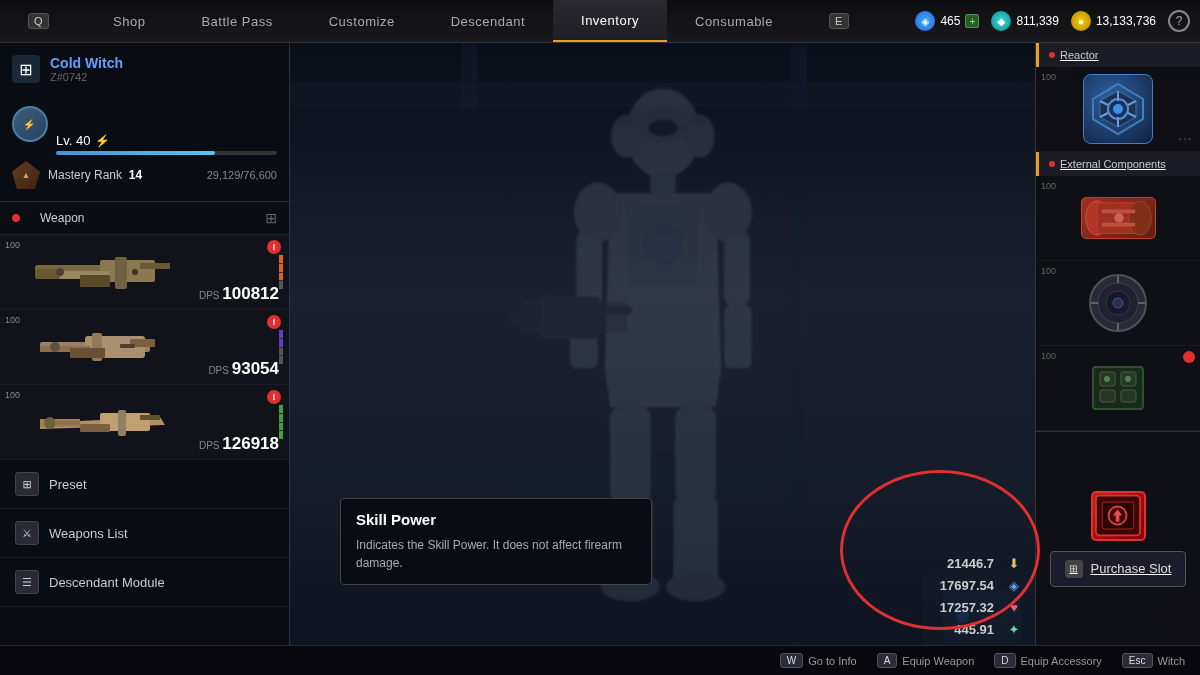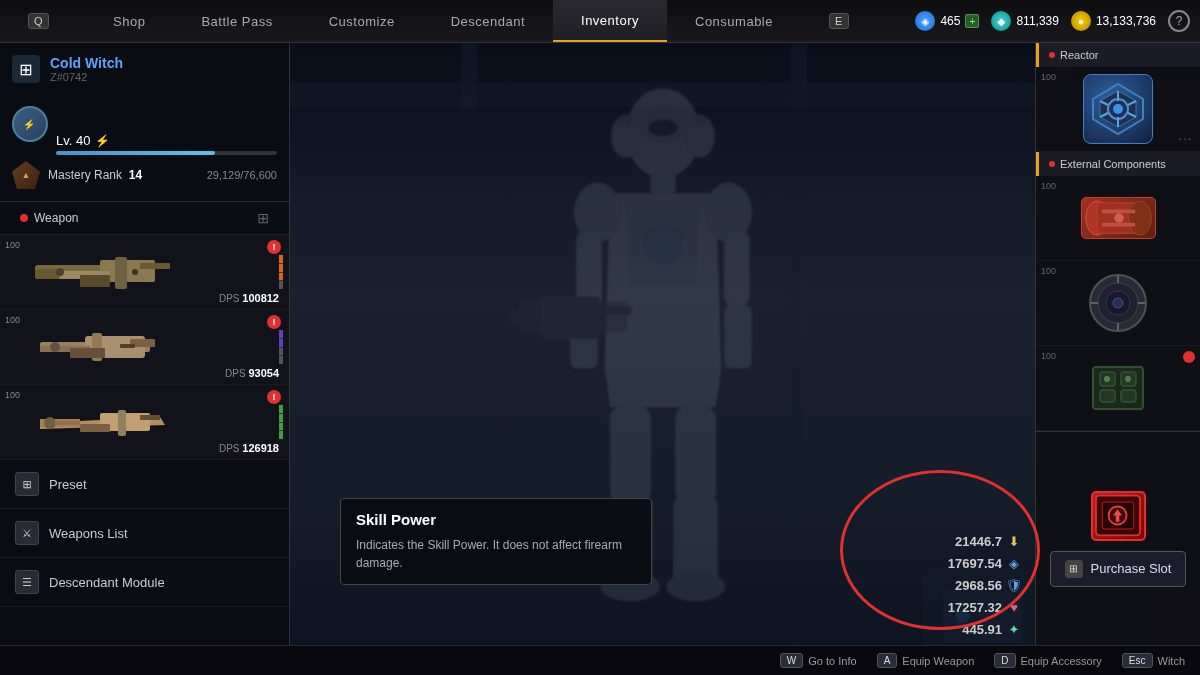--- a/index.html
+++ b/index.html
@@ -230,24 +230,24 @@
       font-weight: bold;
     }
     .mastery-xp {
       font-size: 11px;
       color: #888;
       margin-left: auto;
     }
 
     
     .weapon-header {
-      padding: 8px 20px;
-      display: flex;
-      align-items: center;
-      gap: 6px;
+      padding: 8px 12px;
+      display: flex;
+      align-items: center;
+      gap: 20px;
       font-size: 12px;
       color: #ccc;
       border-bottom: 1px solid #222;
     }
     .weapon-dot {
       width: 8px;
       height: 8px;
       border-radius: 50%;
       background: #e03030;
     }
@@ -281,21 +281,21 @@
     .weapon-dps {
       position: absolute;
       bottom: 5px;
       right: 10px;
       font-size: 10px;
       color: #888;
     }
     .weapon-dps span {
       color: #fff;
       font-weight: bold;
-      font-size: 11px;
+      font-size: 17px;
     }
     .weapon-alert {
       position: absolute;
       top: 5px;
       right: 8px;
       width: 14px;
       height: 14px;
       border-radius: 50%;
       background: #e03030;
       display: flex;
@@ -349,20 +349,21 @@
     
     .right-panel {
       position: absolute;
       top: 0; right: 0;
       width: 165px;
       bottom: 30px;
       background: rgba(10, 12, 18, 0.92);
       border-left: 1px solid #333;
       display: flex;
       flex-direction: column;
+      text-decoration: underline;
     }
     .right-section-header {
       padding: 6px 10px;
       font-size: 11px;
       color: #ccc;
       display: flex;
       align-items: center;
       gap: 5px;
       border-left: 3px solid #e8a020;
       background: rgba(30,30,40,0.9);
@@ -472,21 +473,21 @@
       right: 170px;
       bottom: 30px;
       width: 180px;
       background: transparent;
       padding: 5px 0;
     }
     .stat-row {
       display: flex;
       align-items: center;
       justify-content: flex-end;
-      gap: 4px;
+      gap: 12px;
       padding: 3px 8px;
       font-size: 13px;
       color: #ccc;
     }
     .stat-value {
       font-weight: bold;
       text-align: right;
       min-width: 70px;
     }
     .stat-icon {
@@ -976,26 +977,20 @@
         <span class="stat-icon-atk">⬇</span>
       </div>
     </div>
     <div class="stat-row">
       <span class="stat-value">17697.54</span>
       <div class="stat-icon">
         <span class="stat-icon-def">◈</span>
       </div>
     </div>
     <div class="stat-row">
-      <span class="stat-value">2968.56</span>
-      <div class="stat-icon">
-        <span class="stat-icon-def">🛡</span>
-      </div>
-    </div>
-    <div class="stat-row">
       <span class="stat-value">17257.32</span>
       <div class="stat-icon">
         <span class="stat-icon-heart">♥</span>
       </div>
     </div>
     <div class="stat-row">
       <span class="stat-value">445.91</span>
       <div class="stat-icon">
         <span class="stat-icon-sp">✦</span>
       </div>

